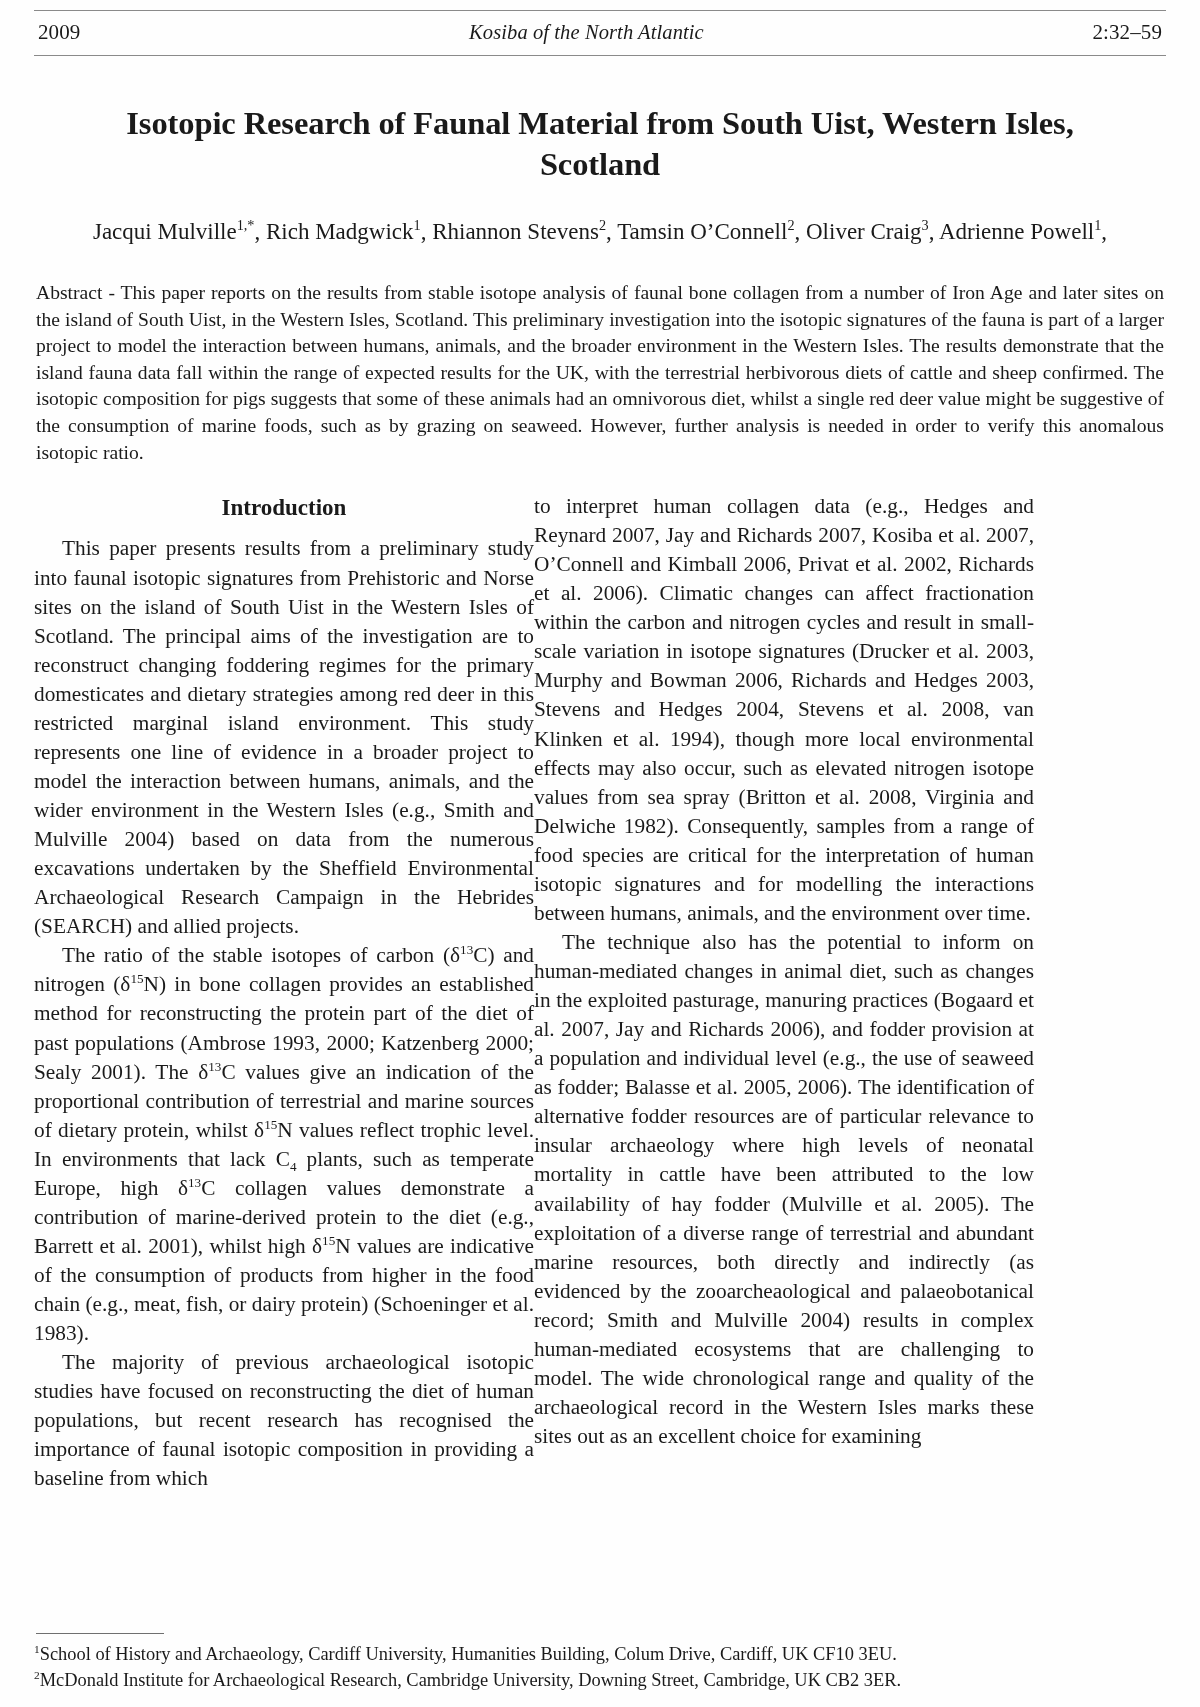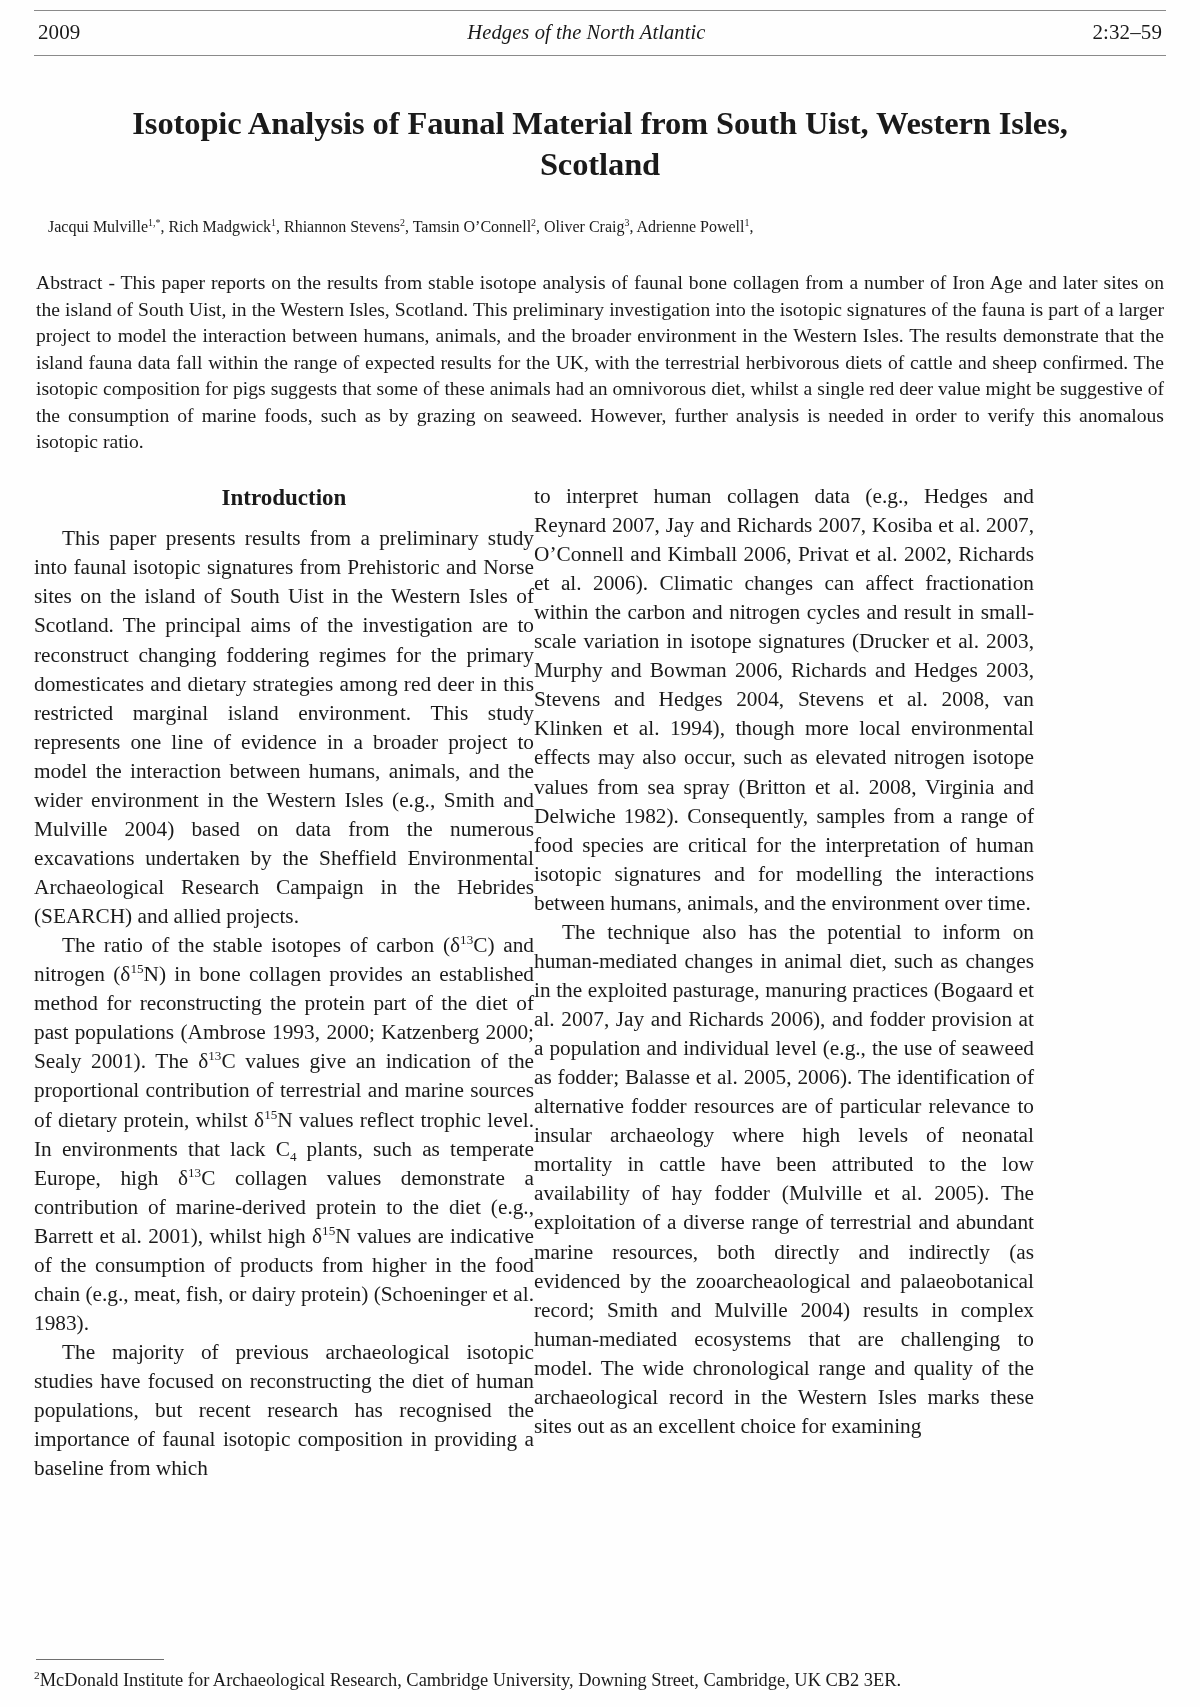--- a/index.html
+++ b/index.html
@@ -57,22 +57,22 @@
     text-align: center;
     font-weight: bold;
     font-size: 32.5px;
     line-height: 1.26;
     margin: 47px 52px 0 52px;
     letter-spacing: -0.1px;
   }
 
   
   .authors {
-    text-align: left;
-    font-size: 16px;
+    text-align: center;
+    font-size: 23px;
     line-height: 1.45;
     margin: 30px 14px 0 14px;
   }
   sup { font-size: 0.62em; vertical-align: super; line-height: 0; }
   sub { font-size: 0.62em; vertical-align: sub; line-height: 0; }
 
   
   .abstract {
     font-size: 19.6px;
     line-height: 1.355;
@@ -130,27 +130,27 @@
 </head>
 <body>
 
 <div class="page">
  <div class="page-inner">
 
   <hr class="rule">
 
   <div class="running-head">
     <span class="year">2009</span>
-    <span class="journal">Hedges of the North Atlantic</span>
+    <span class="journal">Kosiba of the North Atlantic</span>
     <span class="pages">2:32–59</span>
   </div>
 
   <hr class="rule">
 
-  <h1 class="title">Isotopic Analysis of Faunal Material from South Uist, Western Isles, Scotland</h1>
+  <h1 class="title">Isotopic Research of Faunal Material from South Uist, Western Isles, Scotland</h1>
 
   <div class="authors">
     <div>Jacqui Mulville<sup>1,*</sup>, Rich Madgwick<sup>1</sup>, Rhiannon Stevens<sup>2</sup>, Tamsin O’Connell<sup>2</sup>, Oliver Craig<sup>3</sup>, Adrienne Powell<sup>1</sup>,</div>
   </div>
 
   <div class="abstract">
     <b>Abstract</b><span> - </span><span>This paper reports on the results from stable isotope analysis of faunal bone collagen from a number of Iron Age and later sites on the island of South Uist, in the Western Isles, Scotland. This preliminary investigation into the isotopic signatures of the fauna is part of a larger project to model the interaction between humans, animals, and the broader environment in the Western Isles. The results demonstrate that the island fauna data fall within the range of expected results for the UK, with the terrestrial herbivorous diets of cattle and sheep confirmed. The isotopic composition for pigs suggests that some of these animals had an omnivorous diet, whilst a single red deer value might be suggestive of the consumption of marine foods, such as by grazing on seaweed. However, further analysis is needed in order to verify this anomalous isotopic ratio.</span>
   </div>
 
   <div class="columns">
@@ -164,17 +164,18 @@
 
     <div class="col">
       <p class="noindent">to interpret human collagen data (e.g., Hedges and Reynard 2007, Jay and Richards 2007, Kosiba et al. 2007, O’Connell and Kimball 2006, Privat et al. 2002, Richards et al. 2006). Climatic changes can affect fractionation within the carbon and nitrogen cycles and result in small-scale variation in isotope signatures (Drucker et al. 2003, Murphy and Bowman 2006, Richards and Hedges 2003, Stevens and Hedges 2004, Stevens et al. 2008, van Klinken et al. 1994), though more local environmental effects may also occur, such as elevated nitrogen isotope values from sea spray (Britton et al. 2008, Virginia and Delwiche 1982). Consequently, samples from a range of food species are critical for the interpretation of human isotopic signatures and for modelling the interactions between humans, animals, and the environment over time.</p>
       <p>The technique also has the potential to inform on human-mediated changes in animal diet, such as changes in the exploited pasturage, manuring practices (Bogaard et al. 2007, Jay and Richards 2006), and fodder provision at a population and individual level (e.g., the use of seaweed as fodder; Balasse et al. 2005, 2006). The identification of alternative fodder resources are of particular relevance to insular archaeology where high levels of neonatal mortality in cattle have been attributed to the low availability of hay fodder (Mulville et al. 2005). The exploitation of a diverse range of terrestrial and abundant marine resources, both directly and indirectly (as evidenced by the zooarcheaological and palaeobotanical record; Smith and Mulville 2004) results in complex human-mediated ecosystems that are challenging to model. The wide chronological range and quality of the archaeological record in the Western Isles marks these sites out as an excellent choice for examining</p>
     </div>
 
   </div>
 
   <div class="footnotes">
     <hr class="fn-rule">
+    <p><sup>1</sup>School of History and Archaeology, Cardiff University, Humanities Building, Colum Drive, Cardiff, UK CF10 3EU.</p>
     <p><sup>2</sup>McDonald Institute for Archaeological Research, Cambridge University, Downing Street, Cambridge, UK CB2 3ER.</p>
   </div>
 
  </div>
 </div>
 
 </body></html>

